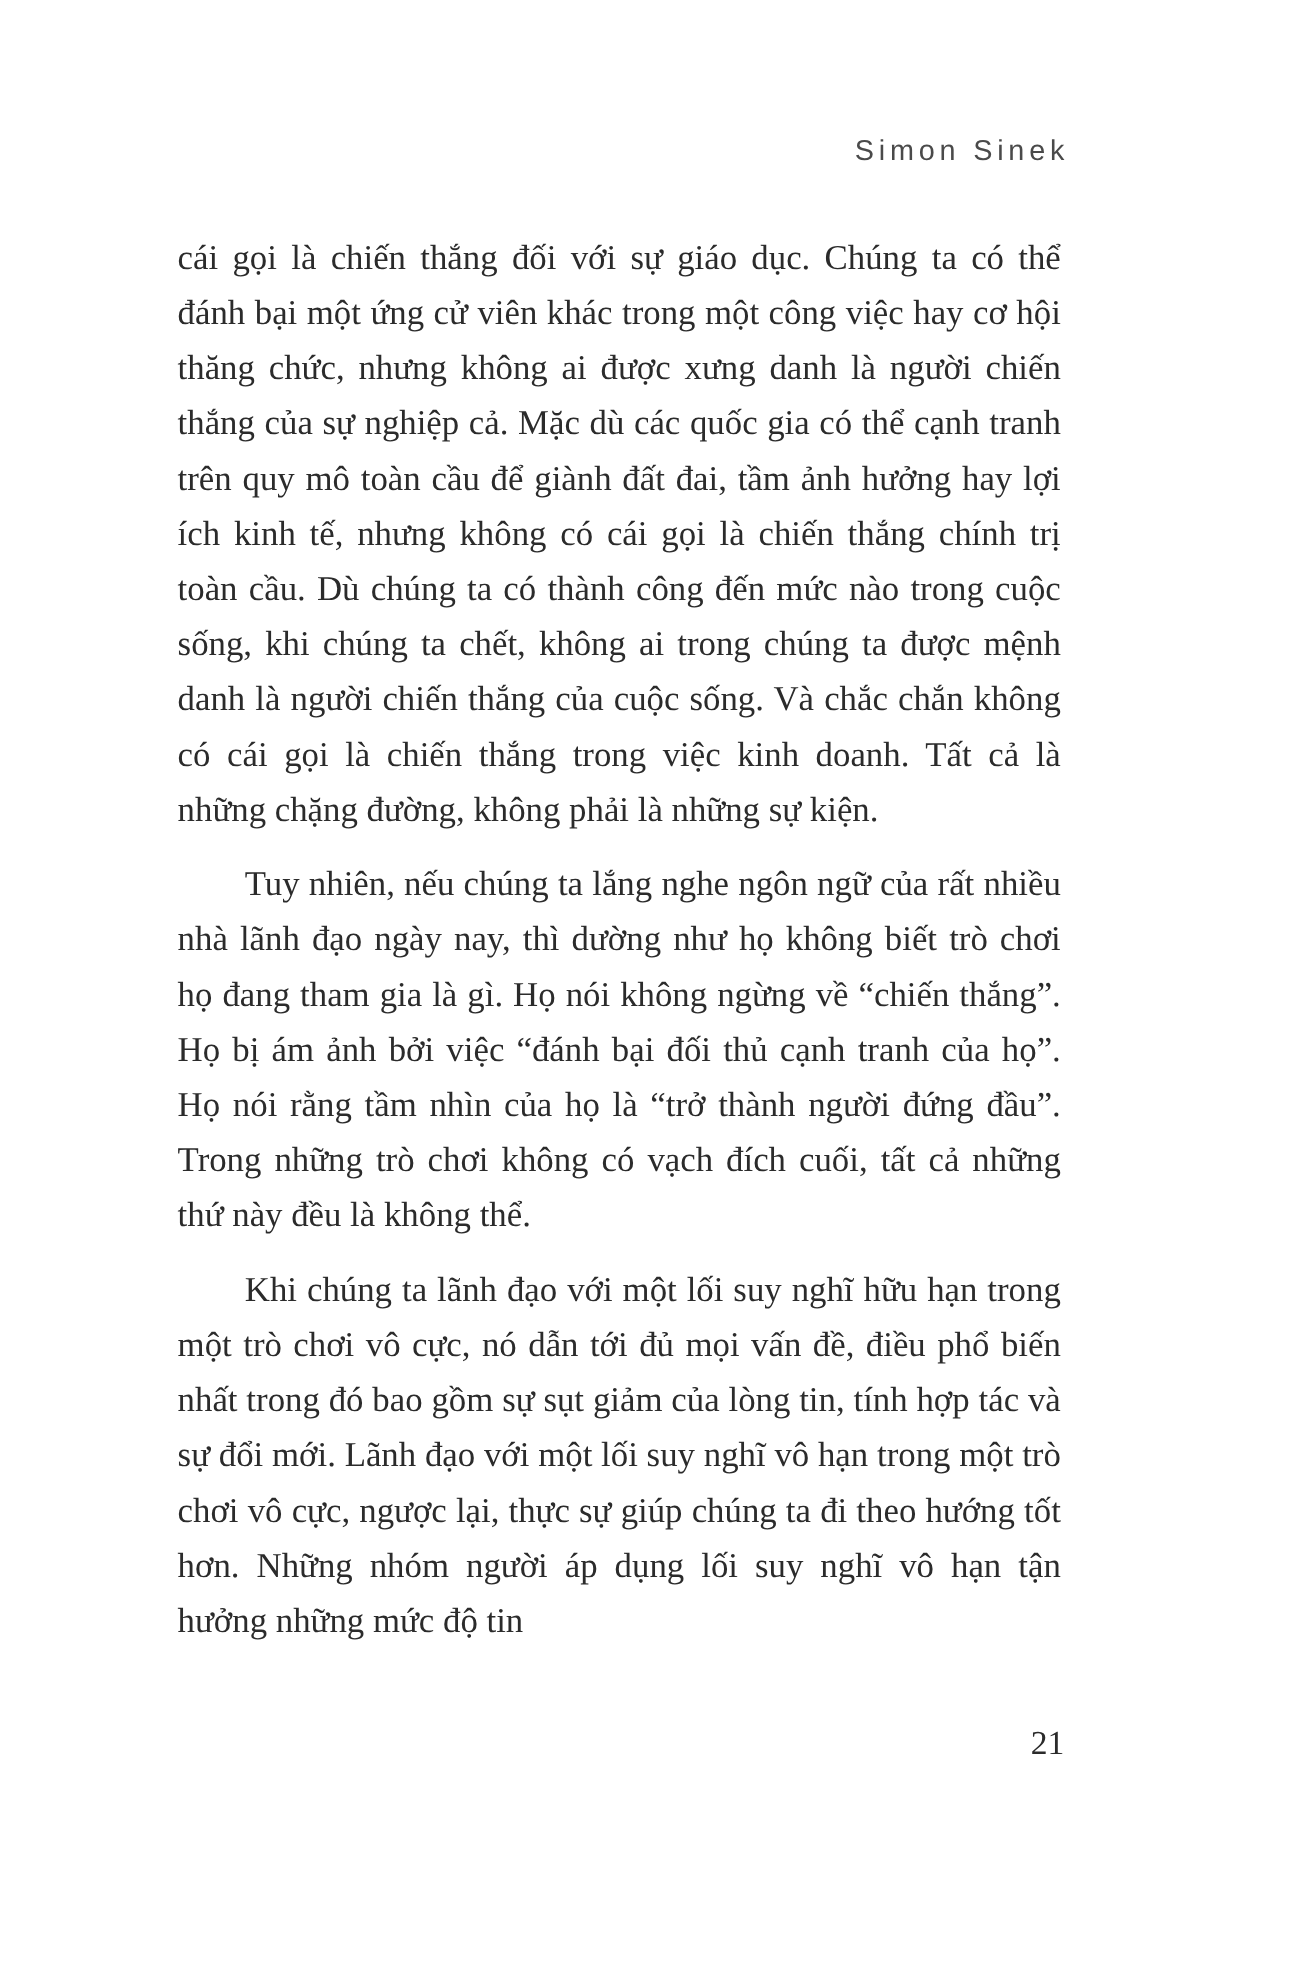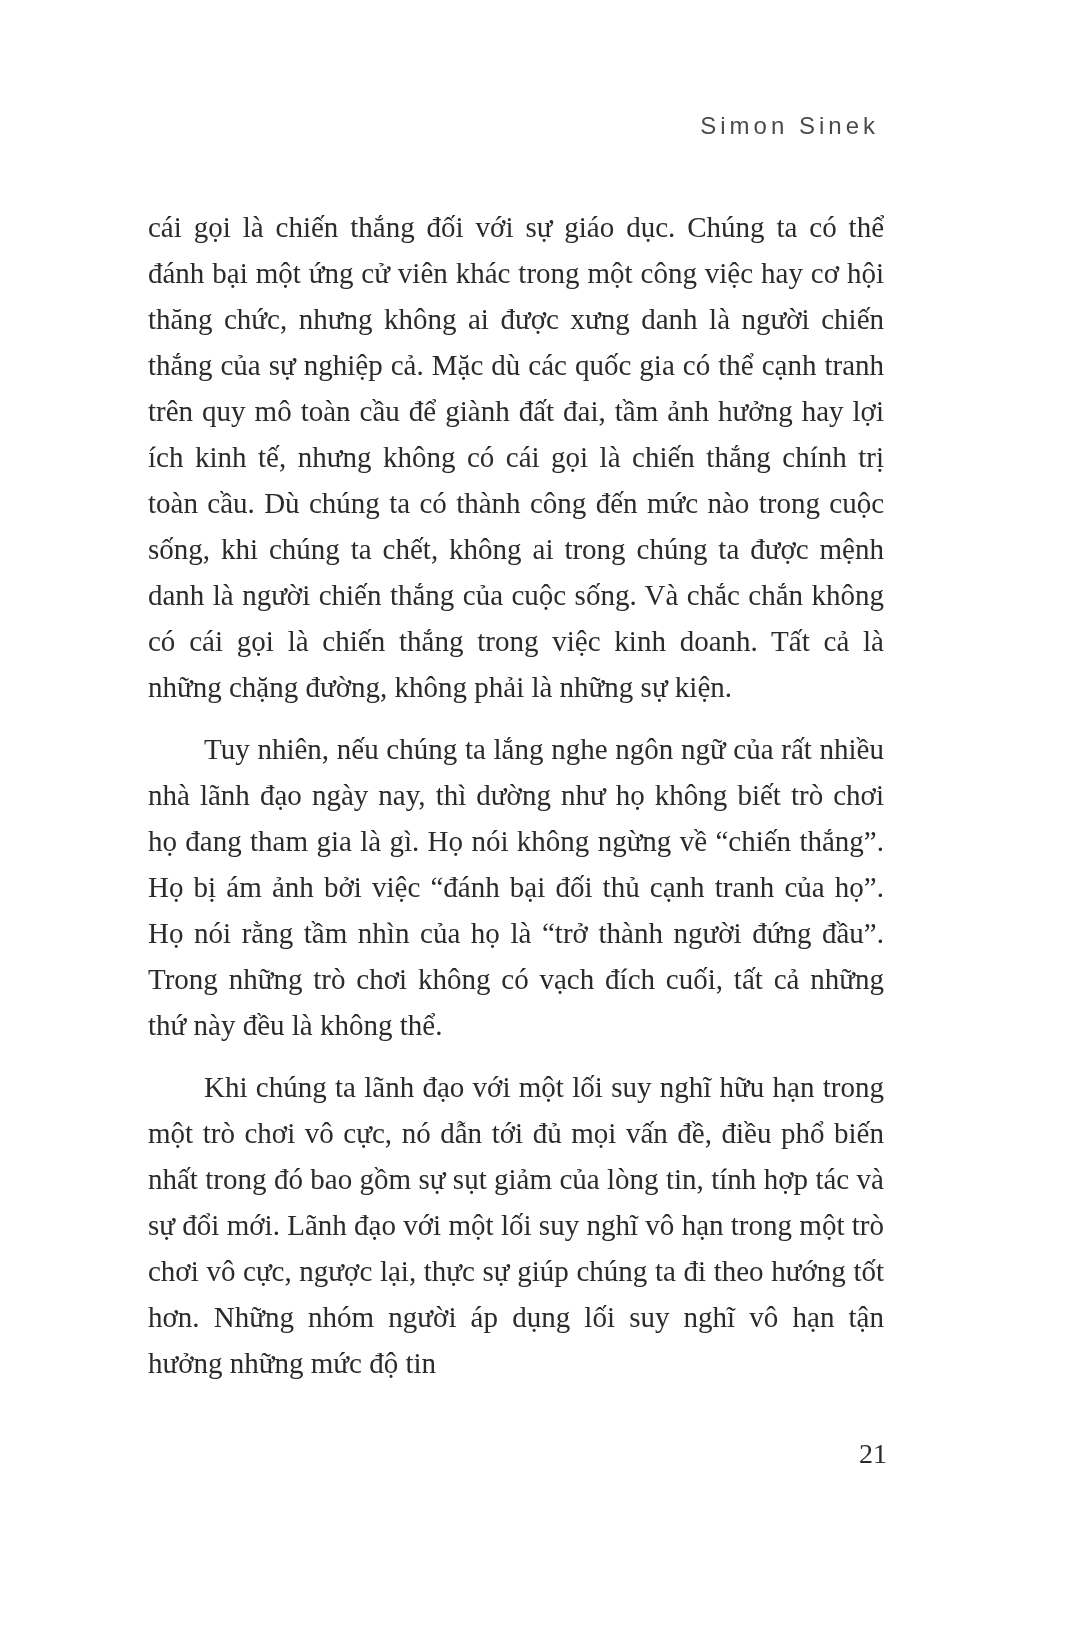--- a/index.html
+++ b/index.html
@@ -12,30 +12,30 @@
     width: 1079px;
     height: 1646px;
     background: #ffffff;
     overflow: hidden;
     font-family: "Liberation Serif", "DejaVu Serif", serif;
     color: #2b2b2b;
   }
   .running-head {
     position: absolute;
     top: 112px;
-    right: 200px;
+    right: 188px;
     font-family: "Liberation Sans", "DejaVu Sans", sans-serif;
     font-size: 24px;
     letter-spacing: 4px;
     color: #4a4a4a;
     font-weight: 400;
   }
   .content {
     position: absolute;
-    top: 204px;
+    top: 192px;
     left: 148px;
     width: 736px;
     font-family: Liberation Serif, serif;
   }
   .para {
     margin: 0 0 16px 0;
     font-size: 29px;
     line-height: 46px;
     text-align: justify;
     text-justify: inter-word;

